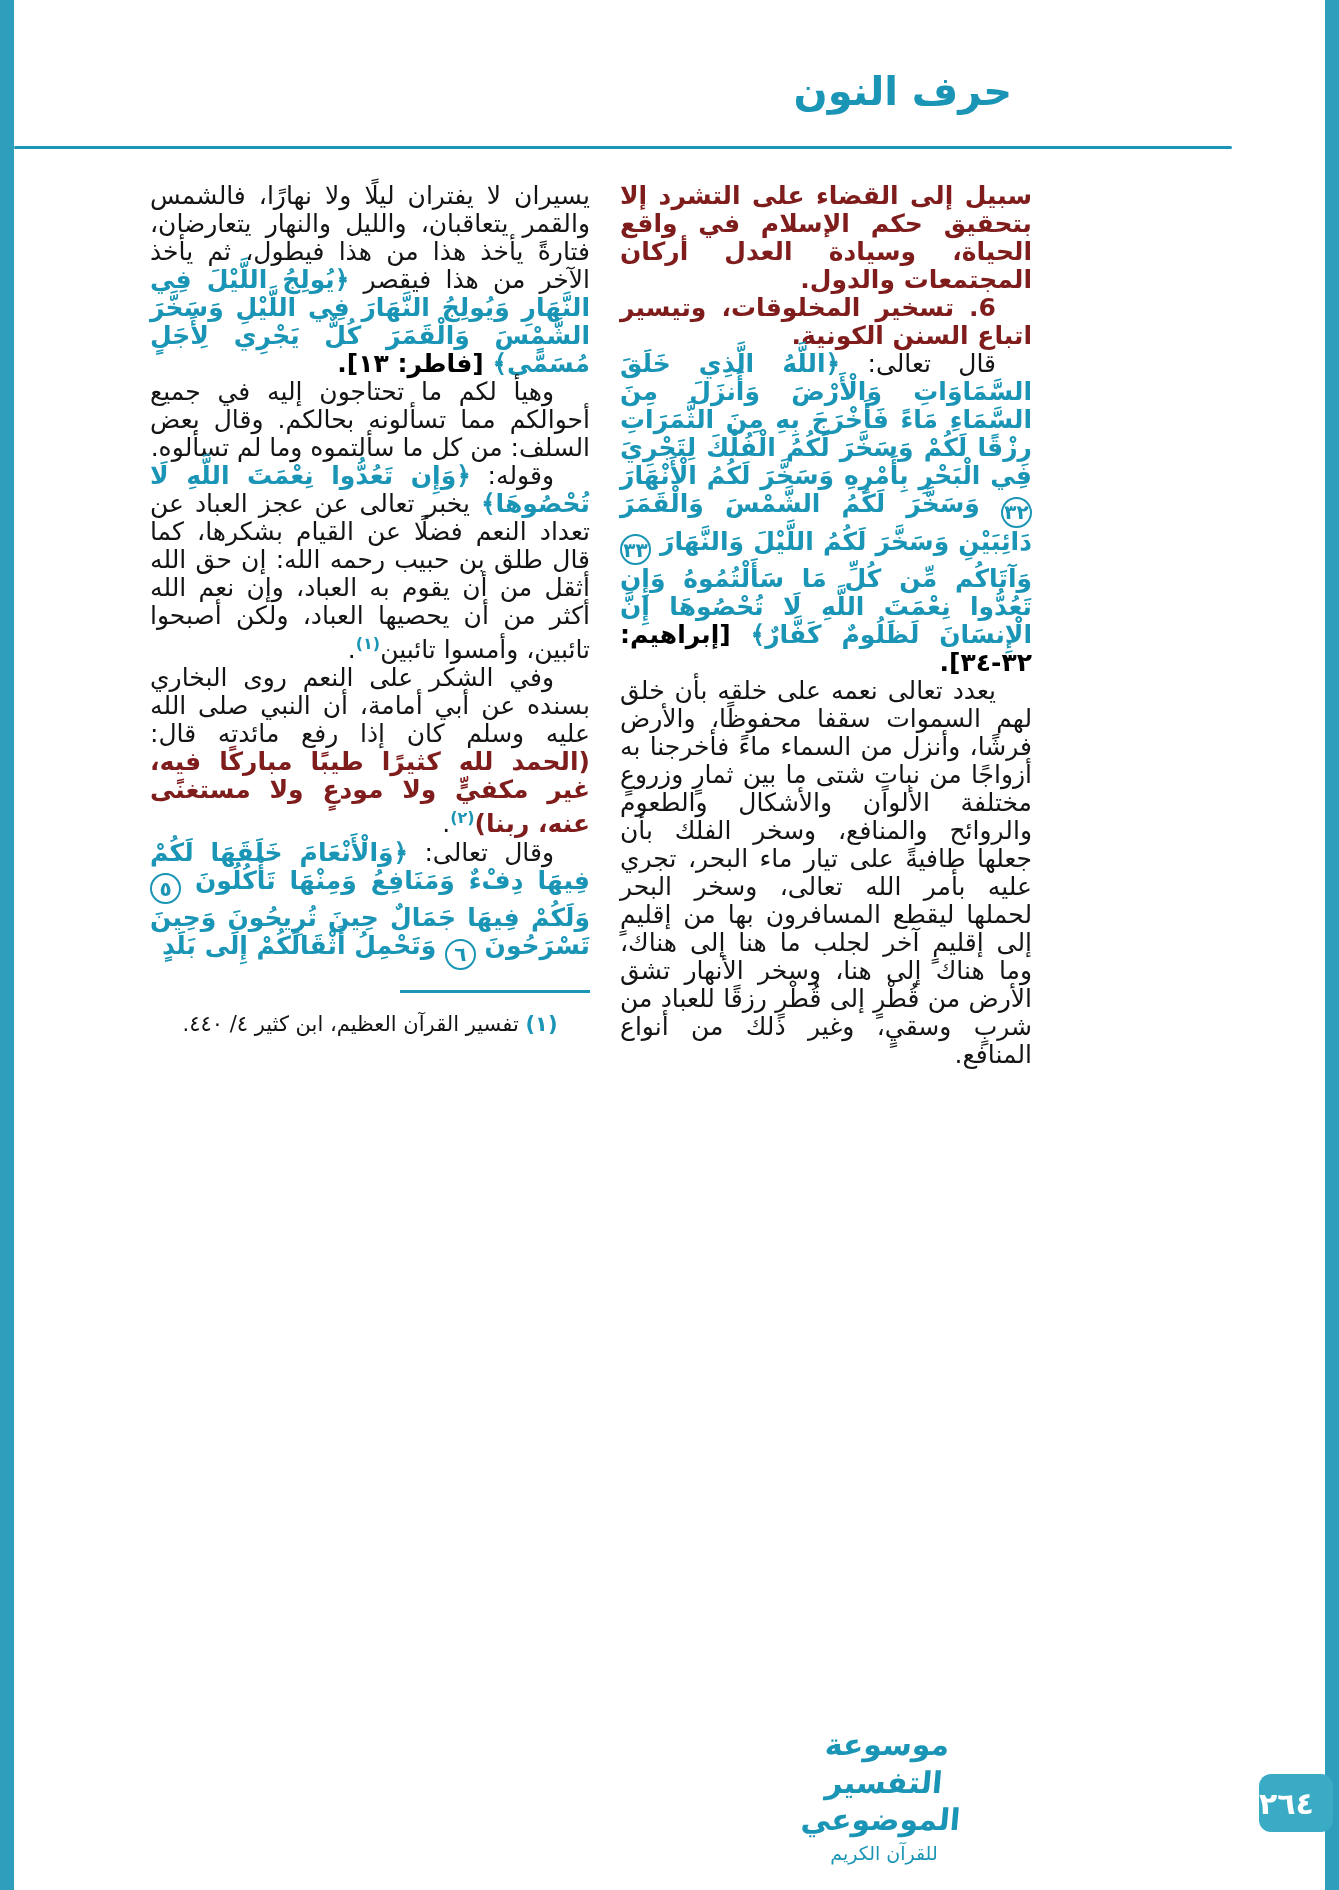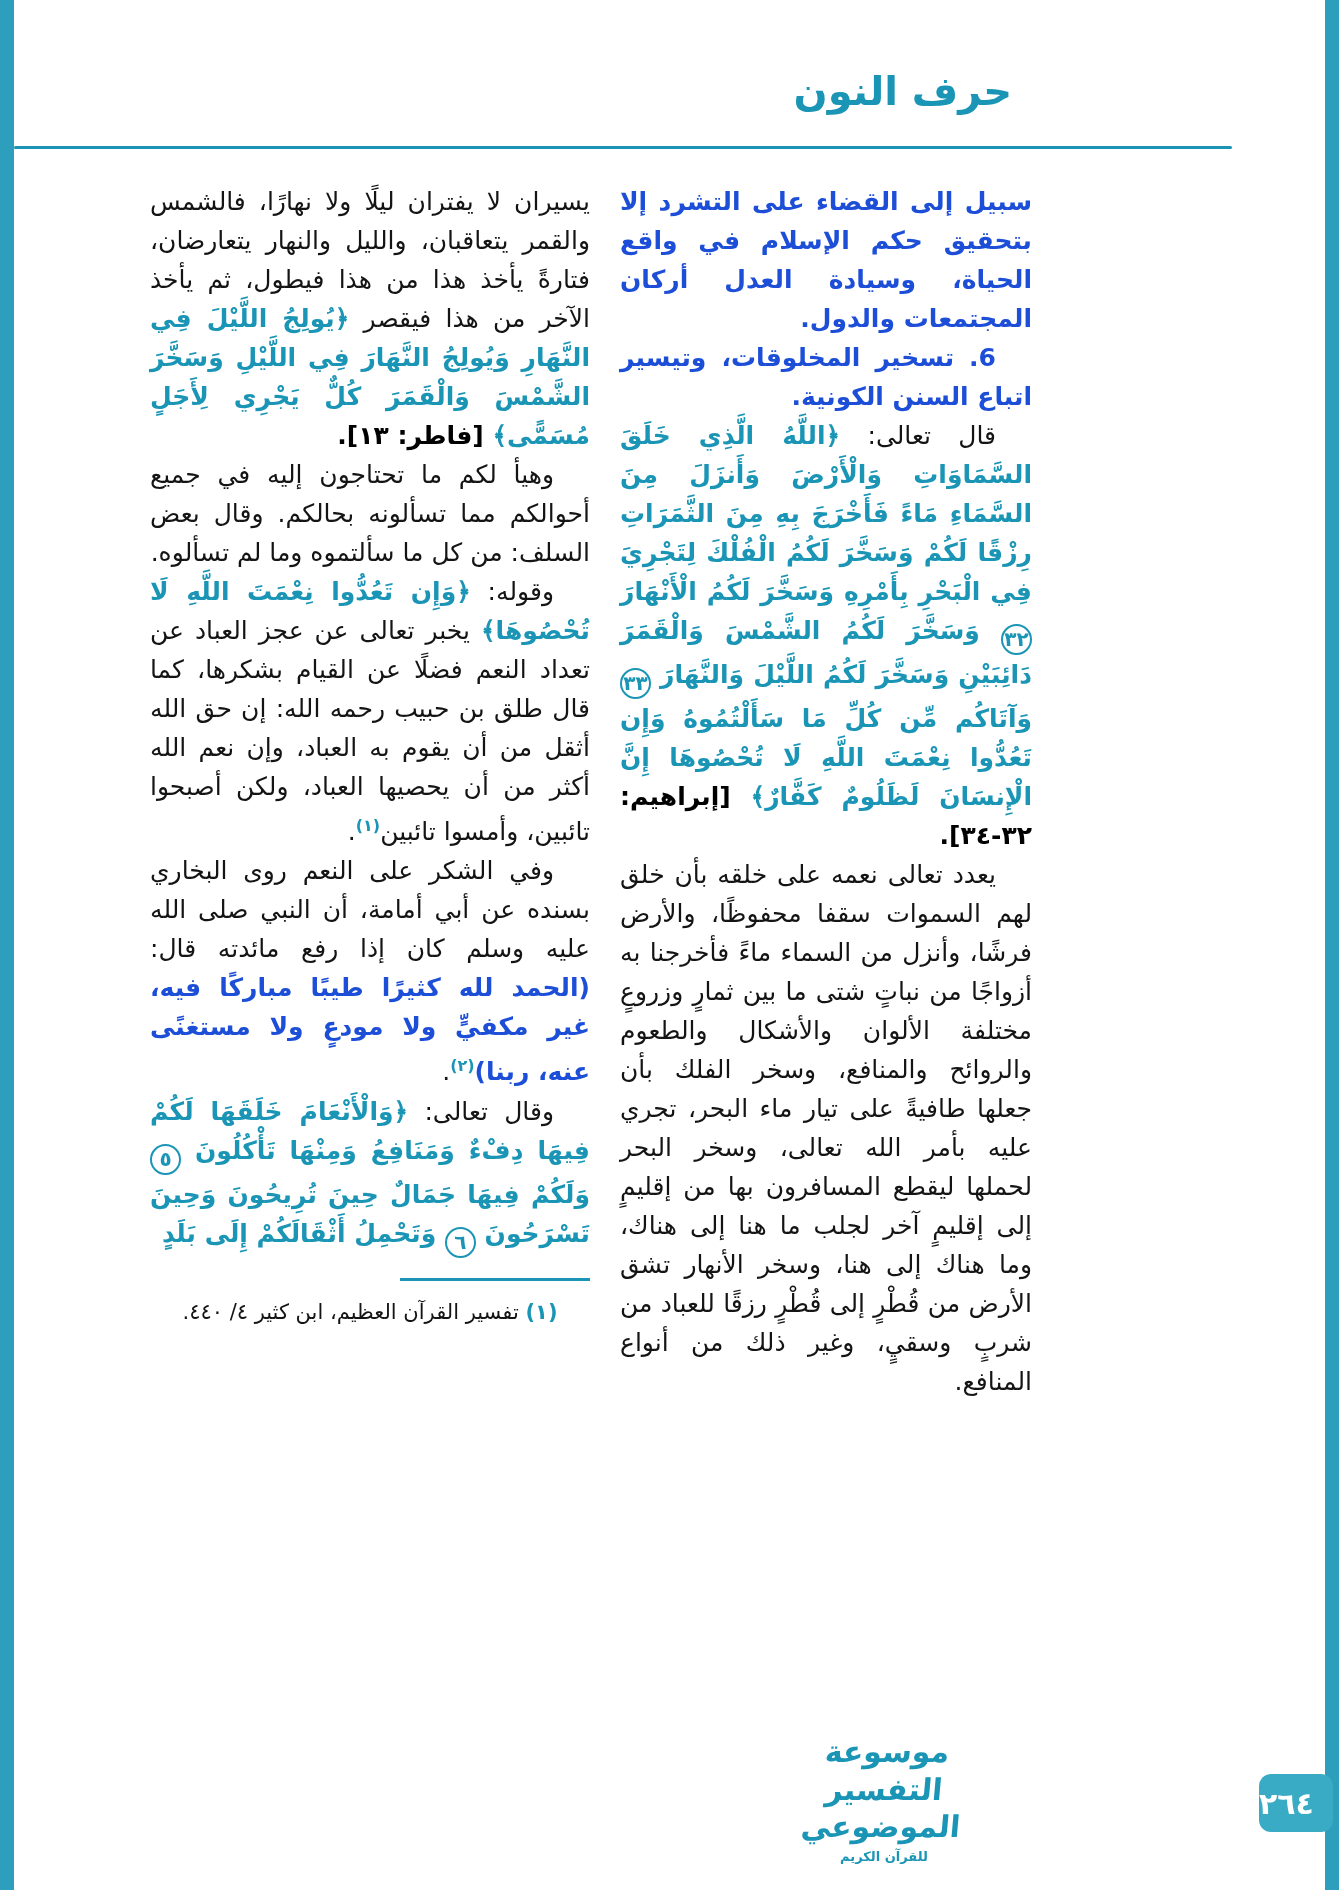--- a/index.html
+++ b/index.html
@@ -26,25 +26,25 @@
 
   .content {
     position: absolute; top: 182px; left: 150px; width: 882px;
     display: flex; gap: 30px;
   }
   .col-right { width: 412px; }
   .col-left  { width: 440px; }
 
   p.para {
     margin: 0; text-align: justify; text-justify: inter-word;
-    font-size: 25px; line-height: 39px; text-indent: 36px;
+    font-size: 25px; line-height: 28px; text-indent: 36px;
   }
   p.para.noindent { text-indent: 0; }
   .seg-n { color: #141414; }
-  .seg-b { font-weight: bold; color: #1d4ed8; }
+  .seg-b { font-weight: bold; color: #7f1d1d; }
   .seg-q { color: var(--accent, #1b95b5); font-weight: bold; }
   .seg-r { font-weight: bold; color: #000; }
   .seg-a {
     display: inline-flex; align-items: center; justify-content: center;
     width: 31px; height: 31px; border: 2px solid var(--accent, #1b95b5);
     border-radius: 50%; color: var(--accent, #1b95b5);
     font-size: 20px; font-weight: bold; vertical-align: -7px; text-indent: 0;
   }
   .seg-f {
     color: var(--accent, #1b95b5); font-size: 16px; font-weight: bold;
@@ -59,21 +59,21 @@
     font-size: 21px; line-height: 35px; text-align: center;
     text-indent: -52px; padding-right: 52px; margin-bottom: 6px;
   }
   .seg-fn { color: var(--accent, #1b95b5); font-weight: bold; }
 
   .logo {
     position: absolute; right: 330px; bottom: 26px; width: 250px;
     text-align: center; color: var(--accent, #1b95b5);
   }
   .logo-main { font-size: 30px; font-weight: bold; line-height: 1.25; transform: skewX(-5deg); }
-  .logo-sub  { font-size: 13px; font-weight: bold; margin-top: 4px; }
+  .logo-sub  { font-size: 19px; font-weight: normal; margin-top: 4px; }
 
   .page-badge {
     position: absolute; right: 6px; bottom: 58px; width: 74px; height: 58px;
     background: var(--badge, #3aabc5); border-radius: 12px;
     display: flex; align-items: center; justify-content: flex-end;
     color: #ffffff; font-size: 30px; font-weight: bold;
   }
 </style>
 </head>
 <body>

